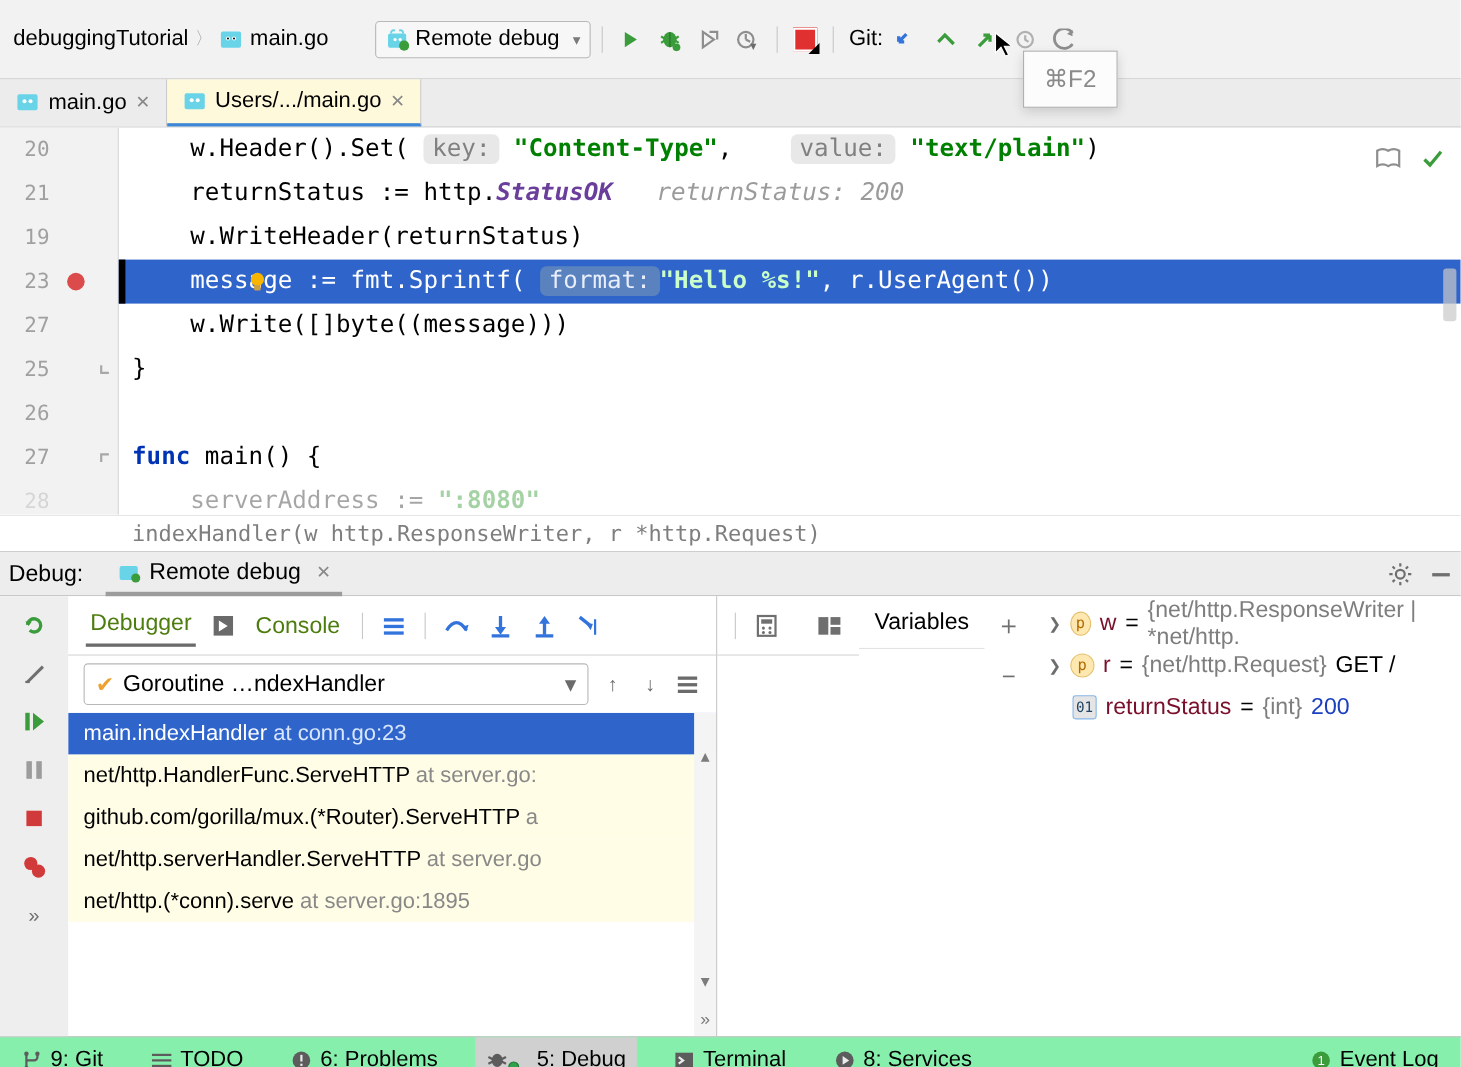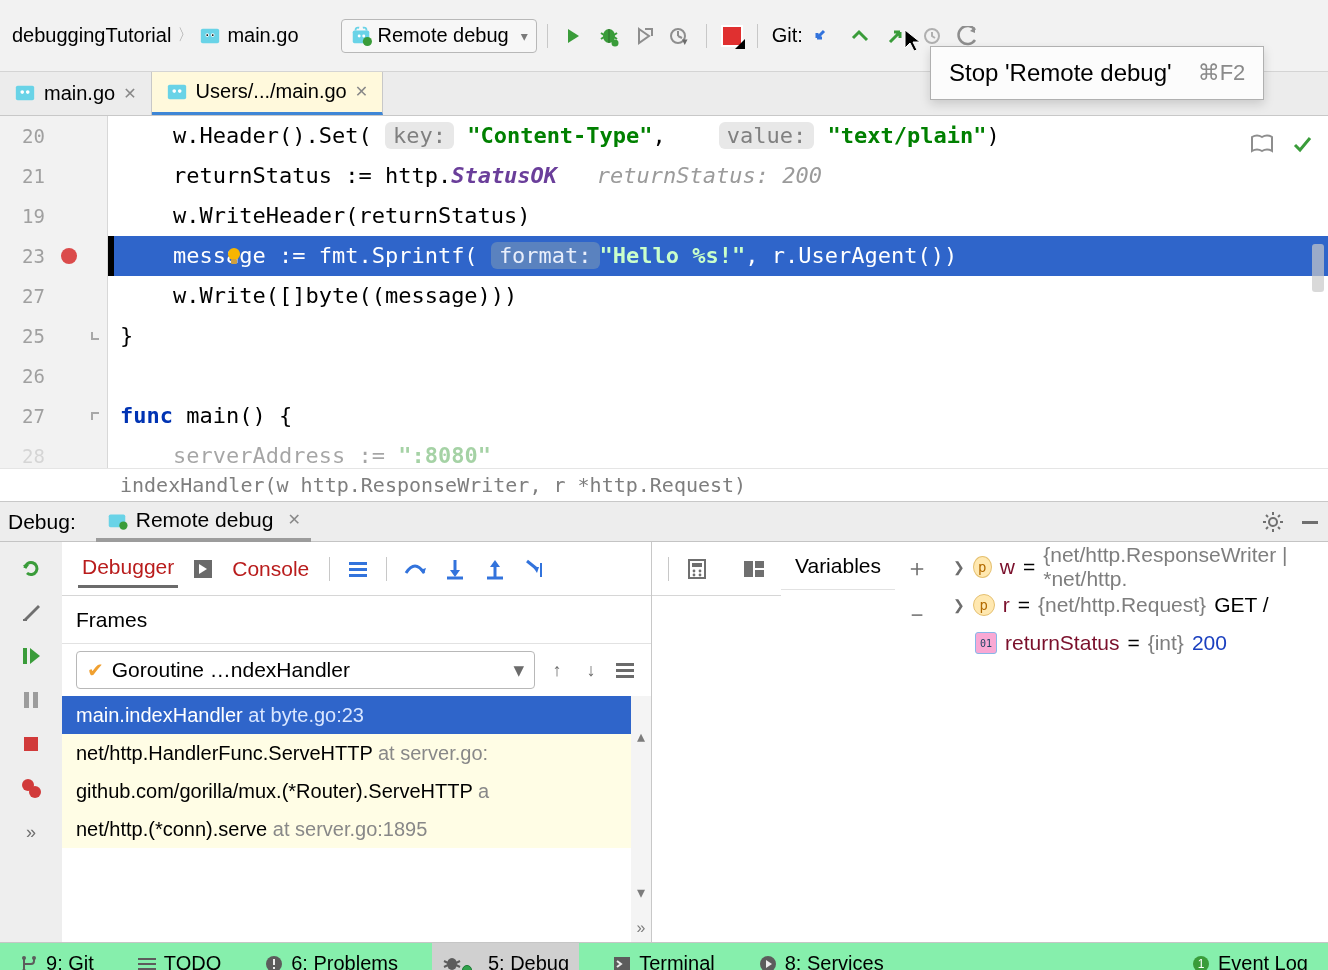--- a/index.html
+++ b/index.html
@@ -70,21 +70,21 @@
   .dbg-title .x{ color:#888; font-size:16px; margin-left:6px;}
   .dbg-title .right{ margin-left:auto; display:flex; gap:16px; align-items:center;}
 
   .dbg-body { display:flex; height:400px; background:#fff;}
   .dbg-left { width:62px; background:#eee; display:flex; flex-direction:column; align-items:center; gap:16px; padding-top:12px;}
   .dbg-left .btn{ width:28px;height:28px; display:flex;align-items:center;justify-content:center;}
   .dbg-mid { width:590px; border-right:1px solid #c8c8c8; display:flex; flex-direction:column;}
   .dbg-right { flex:1; display:flex; flex-direction:row;}
 
   .dbg-tabs { height:54px; display:flex; align-items:center; gap:16px; padding:0 16px; border-bottom:1px solid #d6d6d6;}
-  .dbg-tabs .t { font-size:21px; color:#b91c1c; padding:6px 4px;}
+  .dbg-tabs .t { font-size:21px; color:#4d7c0f; padding:6px 4px;}
   .dbg-tabs .t.active{ border-bottom:3px solid #6b6b6b;}
   .dbg-tabs .sep{ width:1px;height:24px;background:#c8c8c8;}
   .stepicon{ width:24px;height:24px;}
 
   .panel-hdr { height:48px; display:flex; align-items:center; padding:0 14px; font-size:21px; border-bottom:1px solid #e2e2e2;}
   .goroutine-row{ height:52px; display:flex; align-items:center; padding:0 14px; gap:10px; }
   .gsel { flex:1; border:1px solid #b8b8b8; border-radius:4px; height:38px; display:flex; align-items:center; padding:0 10px; font-size:21px; gap:8px;}
   .check{ color:#f0a030; font-size:20px;}
   .navbtn{ width:24px;height:24px; color:#6b6b6b; display:flex;align-items:center;justify-content:center; font-size:18px;}
 
@@ -92,21 +92,21 @@
   .frame { height:38px; line-height:38px; padding:0 14px; font-size:20px; background:#fffde5; white-space:nowrap; overflow:hidden;}
   .frame.sel { background:#2f65ca; color:#fff;}
   .frame .loc{ color:#888;}
   .frame.sel .loc{ color:#d9e6ff;}
   .fscroll { position:absolute; right:0; top:0; width:20px; bottom:0; background:#f4f4f4;}
   .fscroll .ar{ width:20px;height:20px; display:flex;align-items:center;justify-content:center;color:#7c7c7c;}
 
   .vars { flex:1; font-size:21px; padding:6px 0;}
   .vrow { height:38px; display:flex; align-items:center; padding-left:14px; gap:8px;}
   .badge { width:22px;height:22px;border-radius:50%; display:flex;align-items:center;justify-content:center; font-size:14px; font-family:monospace; color:#b36a00; background:#ffe8b0; border:1px solid #e5c070;}
-  .badge.int{ border-radius:3px; background:#f9a8d4; border:1px solid #87b7e8; color:#246; font-size:10px;}
+  .badge.int{ border-radius:3px; background:#e5e5e5; border:1px solid #87b7e8; color:#246; font-size:13px;}
   .vname{ color:#7a0f2b;}
   .vtype{ color:#7e7e7e;}
   .vnum{ color:#1a3fbf;}
   .chev{ color:#6d6d6d; font-size:14px; transform:rotate(0);}
 
   
   .status { height:42px; background:#86efac; border-top:1px solid #c6c6c6; display:flex; align-items:center; gap:24px; padding:0 10px; font-size:20px;}
   .status .item{ display:flex; align-items:center; gap:8px; padding:0 10px; height:100%;}
   .status .item.active{ background:#d0d0d0;}
   .u{ text-decoration:underline;}
@@ -215,21 +215,20 @@
     </div>
   <div class="tb-btn">
       <svg width="22" height="20" viewBox="0 0 22 20">
         <path d="M18 4 A9 9 0 1 0 18 14" stroke="#8e8e8e" stroke-width="2.5" fill="none"></path>
         <path d="M18 1 L18 7 L13 5 Z" fill="#8e8e8e"></path>
       </svg>
     </div>
 </div>
 
 <div class="tooltip">
-  <span>Stop 'Remote debug'</span>
   <span class="sc">⌘F2</span>
 </div>
 
 <svg class="cursor" width="20" height="26">
     <path d="M2 2 L2 20 L7 15 L11 23 L14 22 L10 14 L17 14 Z" fill="#000" stroke="#fff" stroke-width="1"></path>
   </svg>
 
 <div class="tabs">
   <div class="tab">
     <span class="go-icon-small">
@@ -453,43 +452,43 @@
         </span>
       <span>
           <svg class="stepicon" viewBox="0 0 24 24">
             <path d="M4 4 L14 12" stroke="#3273dc" stroke-width="3"></path>
             <path d="M10 10 L16 10 L14 16 Z" fill="#3273dc"></path>
             <line x1="18" y1="6" x2="18" y2="20" stroke="#3273dc" stroke-width="2"></line>
           </svg>
         </span>
     </div>
 
-    <div class="panel-hdr">Frames</div>
 
     <div class="goroutine-row">
       <div class="gsel">
         <span class="check">✔</span>
         <span style="flex:1;overflow:hidden;white-space:nowrap">Goroutine …ndexHandler</span>
         <span style="color:#6b6b6b">▾</span>
       </div>
       <span class="navbtn">↑</span>
       <span class="navbtn">↓</span>
       <span class="navbtn">
           <svg width="18" height="16" viewBox="0 0 18 16">
             <rect y="1" width="18" height="3" fill="#6b6b6b"></rect>
             <rect y="7" width="18" height="3" fill="#6b6b6b"></rect>
             <rect y="13" width="18" height="3" fill="#6b6b6b"></rect>
           </svg>
         </span>
     </div>
 
     <div class="frames">
-      <div class="frame sel"><span>main.indexHandler</span> <span class="loc">at <span>byte.go:23</span></span></div>
+      <div class="frame sel"><span>main.indexHandler</span> <span class="loc">at <span>conn.go:23</span></span></div>
       <div class="frame"><span>net/http.HandlerFunc.ServeHTTP</span> <span class="loc">at <span>server.go:</span></span></div>
       <div class="frame"><span>github.com/gorilla/mux.(*Router).ServeHTTP</span> <span class="loc"><span>a</span></span></div>
+      <div class="frame"><span>net/http.serverHandler.ServeHTTP</span> <span class="loc">at <span>server.go</span></span></div>
       <div class="frame"><span>net/http.(*conn).serve</span> <span class="loc">at <span>server.go:1895</span></span></div>
       <div class="fscroll">
         <div class="ar" style="position:absolute;top:30px">▴</div>
         <div class="ar" style="position:absolute;bottom:40px">▾</div>
         <div class="ar" style="position:absolute;bottom:4px;font-size:16px">»</div>
       </div>
     </div>
   </div>
 
   <div class="dbg-right">

